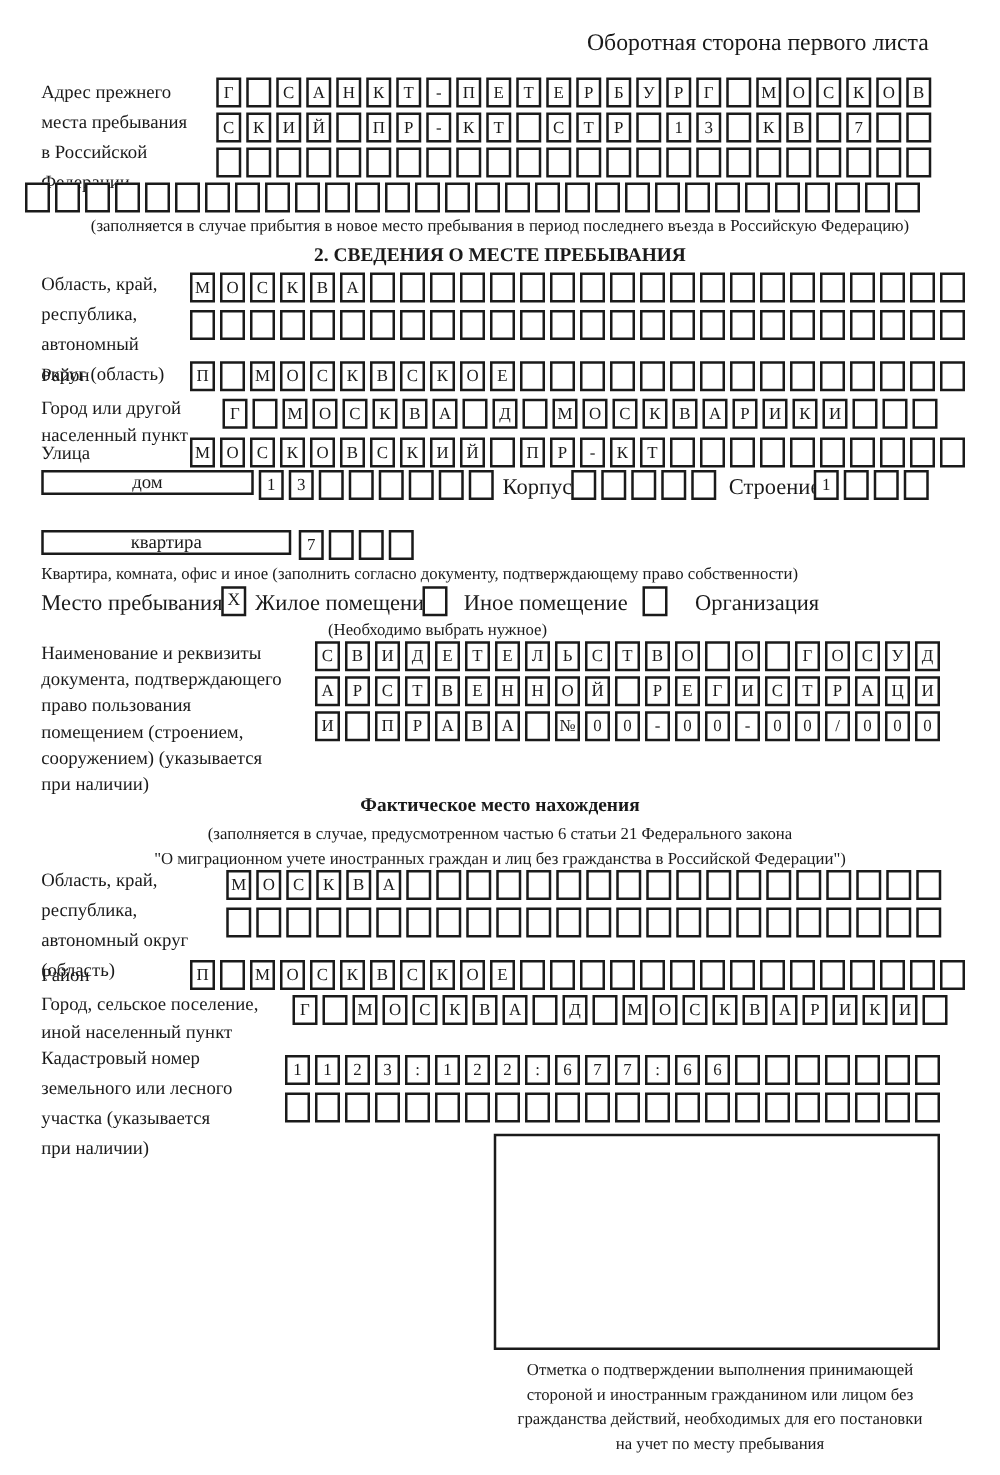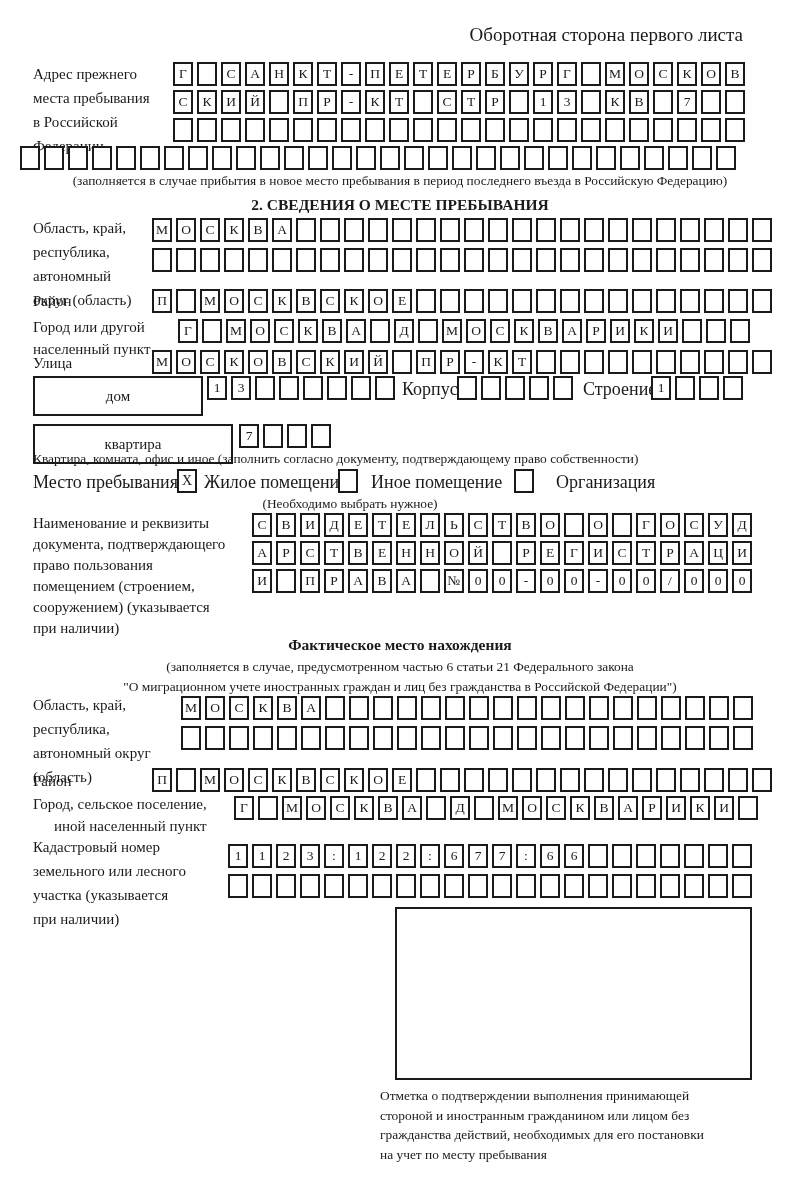--- a/index.html
+++ b/index.html
@@ -12,21 +12,21 @@
   .lbl.lh22{line-height:22px;}
   .note{position:absolute;font-size:13.4px;white-space:pre;}
   .center{width:100%;text-align:center;left:0;}
   .h{position:absolute;left:0;width:100%;text-align:center;font-weight:bold;font-size:15.5px;white-space:pre;}
   .cellrow{position:absolute;display:flex;gap:4px;}
   .cell{
     flex:none;width:20px;height:24px;box-sizing:border-box;border:2px solid #1a1a1a;
     display:flex;align-items:center;justify-content:center;font-size:13.5px;background:#fff;
   }
   .wbox{
-    position:absolute;height:40px;box-sizing:border-box;border:2px solid #1a1a1a;
+    position:absolute;height:20px;box-sizing:border-box;border:2px solid #1a1a1a;
     display:flex;align-items:center;justify-content:center;font-size:15px;background:#fff;
   }
   .cbox{
     position:absolute;width:20px;height:24px;box-sizing:border-box;border:2px solid #1a1a1a;
     display:flex;align-items:center;justify-content:center;font-size:14px;background:#fff;
   }
   .inline-lbl{position:absolute;font-size:18px;white-space:pre;}
   .bigbox{position:absolute;box-sizing:border-box;border:2px solid #1a1a1a;background:#fff;}
 </style>
 </head>
@@ -509,21 +509,21 @@
       <span class="cell"></span>
       <span class="cell"></span>
       <span class="cell"></span>
       <span class="cell"></span>
       <span class="cell"></span>
       <span class="cell"></span>
       <span class="cell"></span>
       <span class="cell"></span>
     </div>
 
-  <div class="lbl lh22" style="left:33px;top:793px;text-align:right;">Город, сельское поселение,
+  <div class="lbl lh22" style="left:33px;top:793px;">Город, сельское поселение,
 иной населенный пункт</div>
   <div class="cellrow" style="left:234px;top:796px;">
       <span class="cell">Г</span>
       <span class="cell"></span>
       <span class="cell">М</span>
       <span class="cell">О</span>
       <span class="cell">С</span>
       <span class="cell">К</span>
       <span class="cell">В</span>
       <span class="cell">А</span>
@@ -590,18 +590,18 @@
       <span class="cell"></span>
       <span class="cell"></span>
       <span class="cell"></span>
       <span class="cell"></span>
       <span class="cell"></span>
       <span class="cell"></span>
       <span class="cell"></span>
     </div>
 
   <div class="bigbox" style="left:395px;top:907px;width:357px;height:173px;"></div>
-  <div class="note" style="left:380px;top:1086px;width:392px;text-align:left;line-height:19.5px;">Отметка о подтверждении выполнения принимающей
+  <div class="note" style="left:380px;top:1086px;width:392px;text-align:center;line-height:19.5px;">Отметка о подтверждении выполнения принимающей
 стороной и иностранным гражданином или лицом без
 гражданства действий, необходимых для его постановки
 на учет по месту пребывания</div>
 
 </div>
 
 </body></html>

